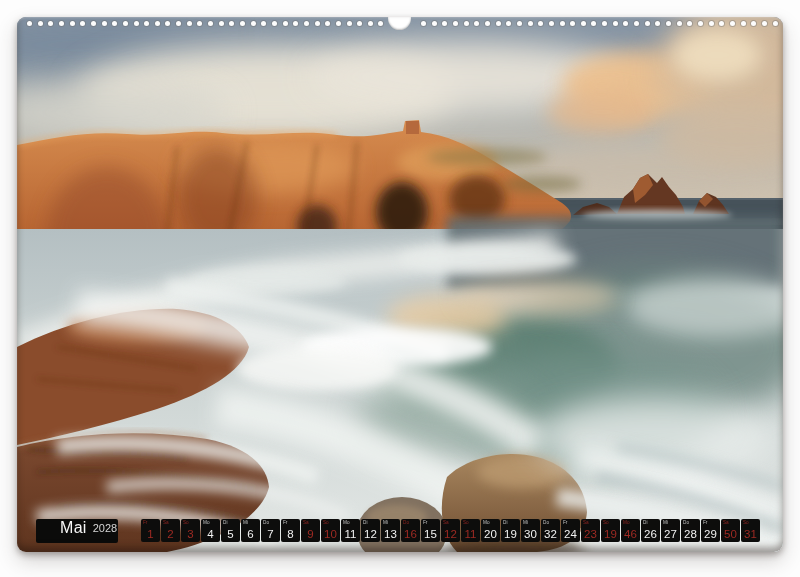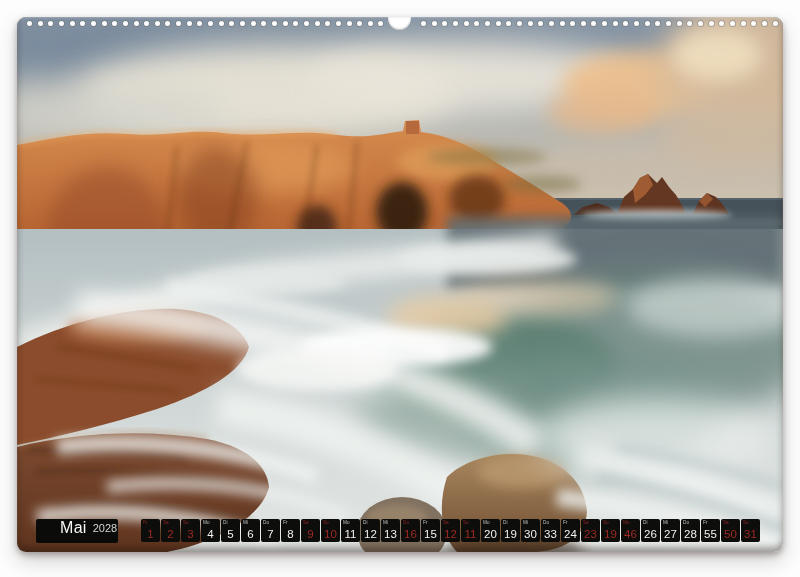--- a/index.html
+++ b/index.html
@@ -338,21 +338,21 @@
           <div class="day-cell">
             <span class="wd">Di</span>
             <span class="num">19</span>
           </div>
           <div class="day-cell">
             <span class="wd">Mi</span>
             <span class="num">30</span>
           </div>
           <div class="day-cell">
             <span class="wd">Do</span>
-            <span class="num">33</span>
+            <span class="num">32</span>
           </div>
           <div class="day-cell">
             <span class="wd">Fr</span>
             <span class="num">24</span>
           </div>
           <div class="day-cell red">
             <span class="wd">Sa</span>
             <span class="num">23</span>
           </div>
           <div class="day-cell red">
@@ -370,21 +370,21 @@
           <div class="day-cell">
             <span class="wd">Mi</span>
             <span class="num">27</span>
           </div>
           <div class="day-cell">
             <span class="wd">Do</span>
             <span class="num">28</span>
           </div>
           <div class="day-cell">
             <span class="wd">Fr</span>
-            <span class="num">55</span>
+            <span class="num">29</span>
           </div>
           <div class="day-cell red">
             <span class="wd">Sa</span>
             <span class="num">50</span>
           </div>
           <div class="day-cell red">
             <span class="wd">So</span>
             <span class="num">31</span>
           </div>
         </div>

